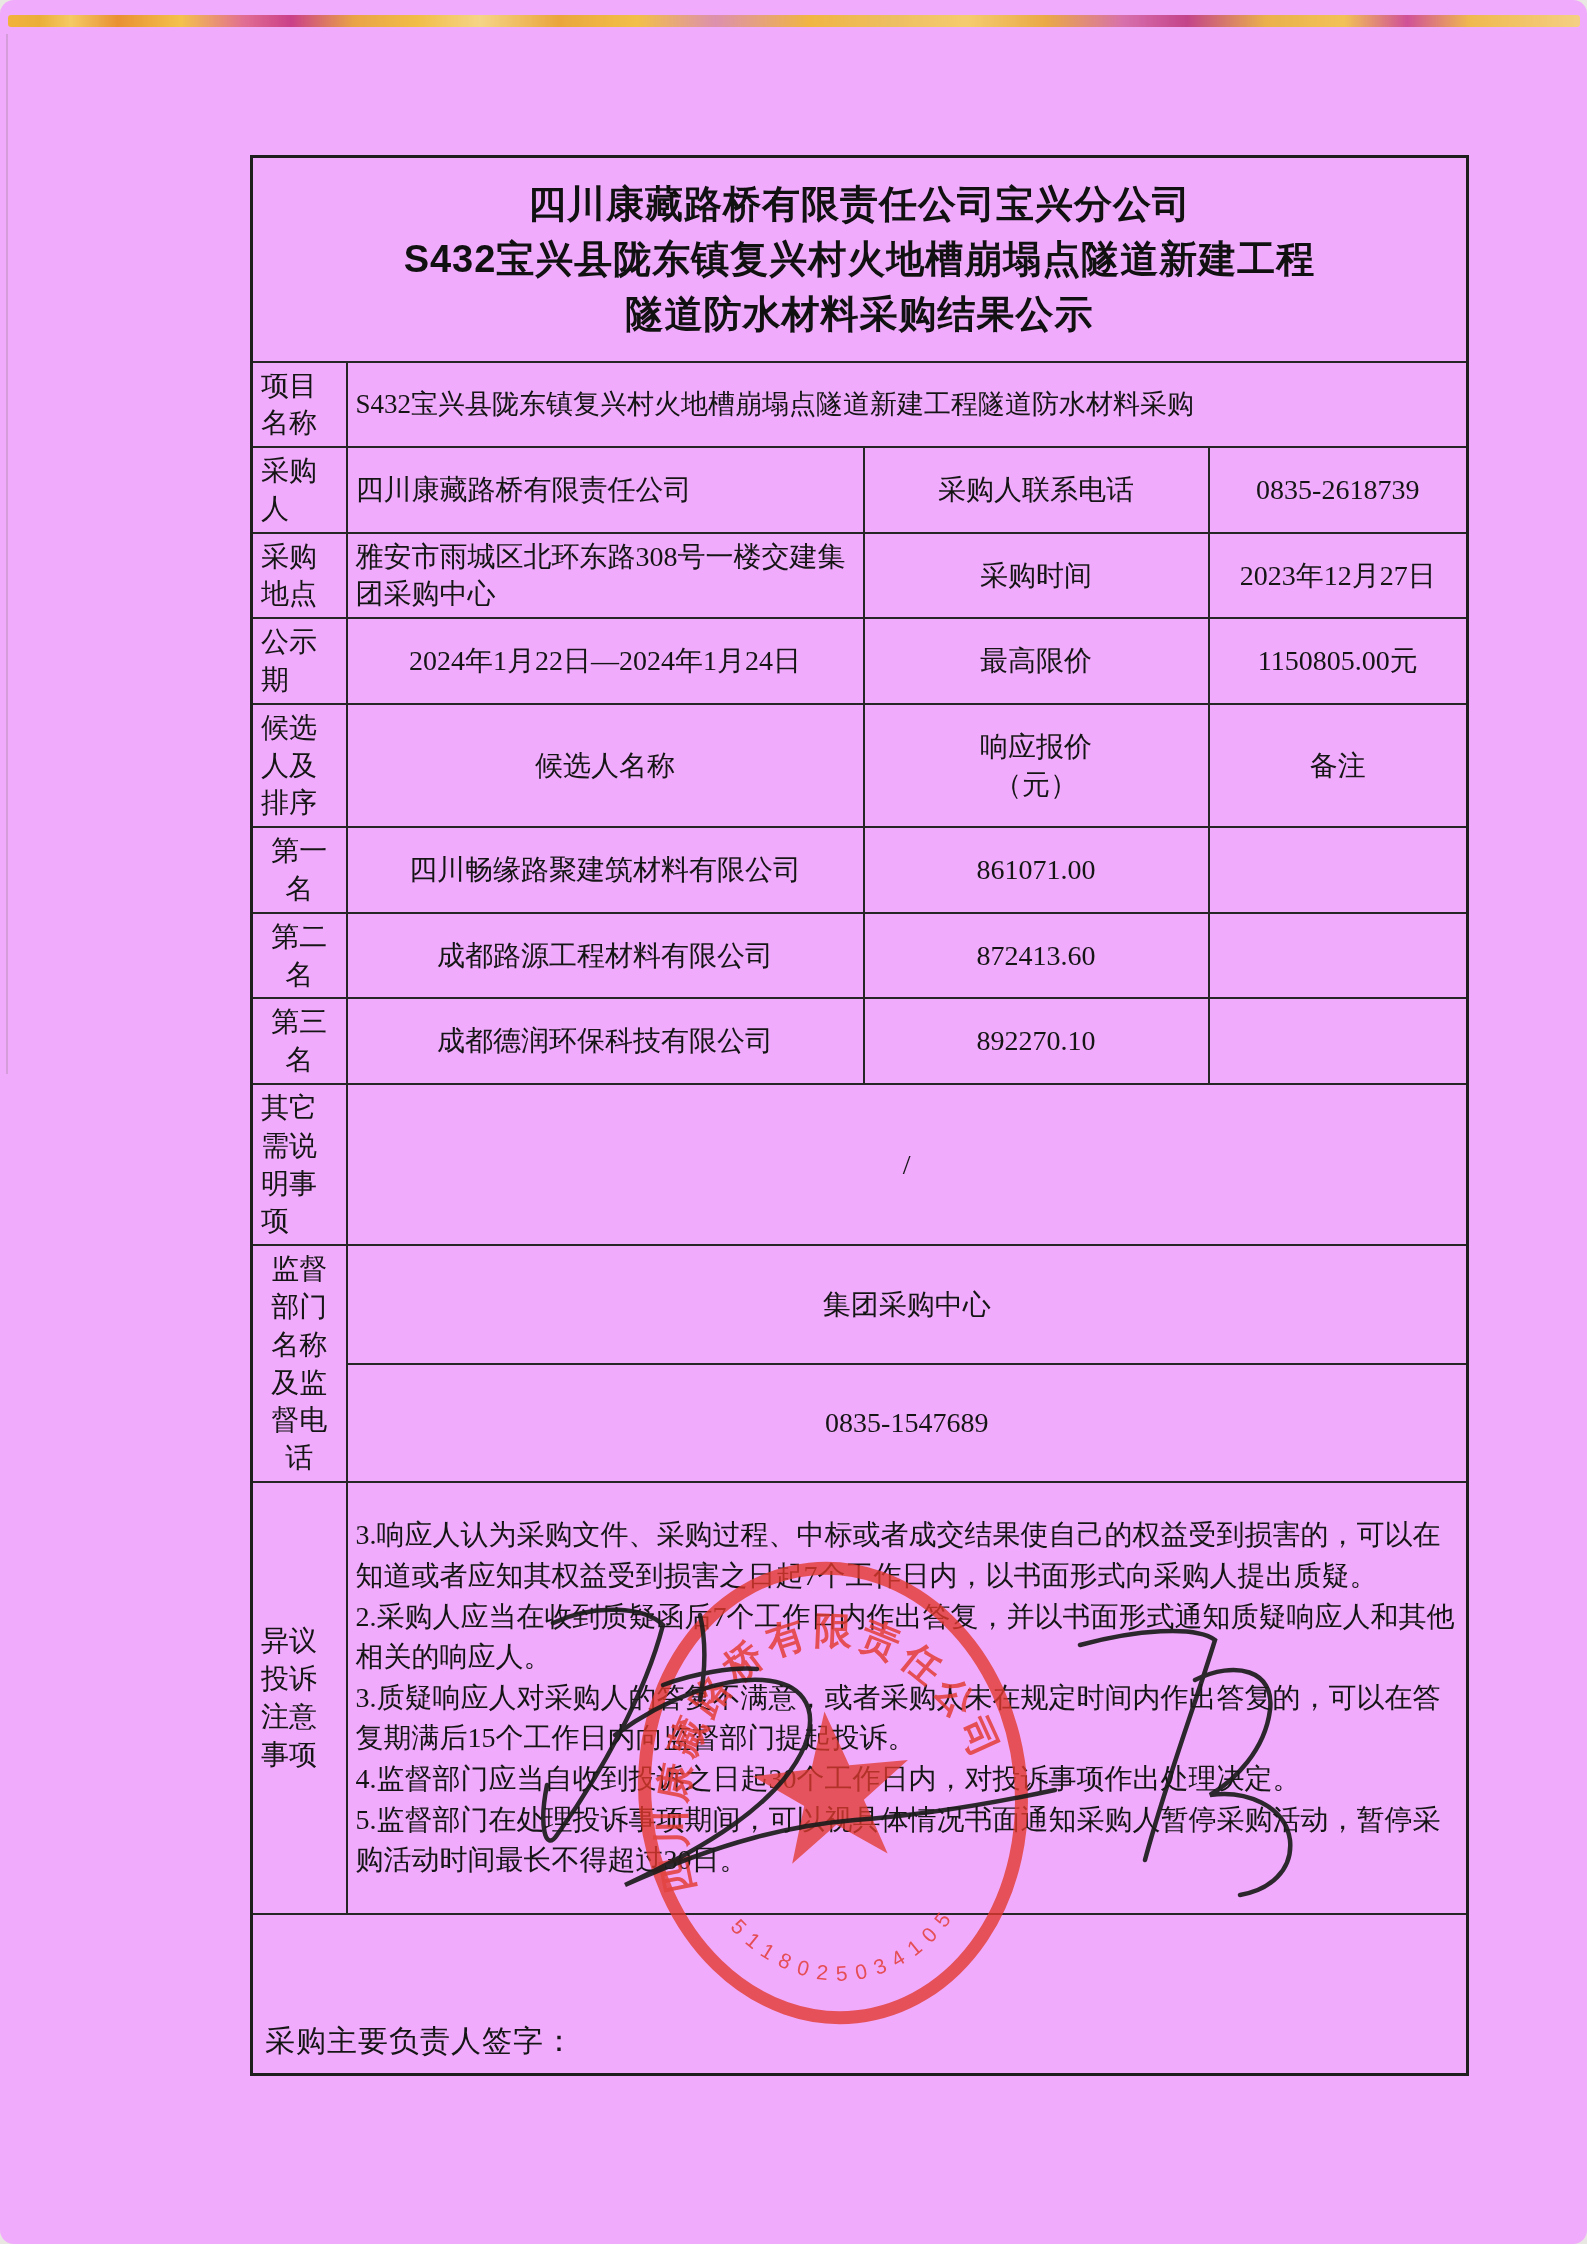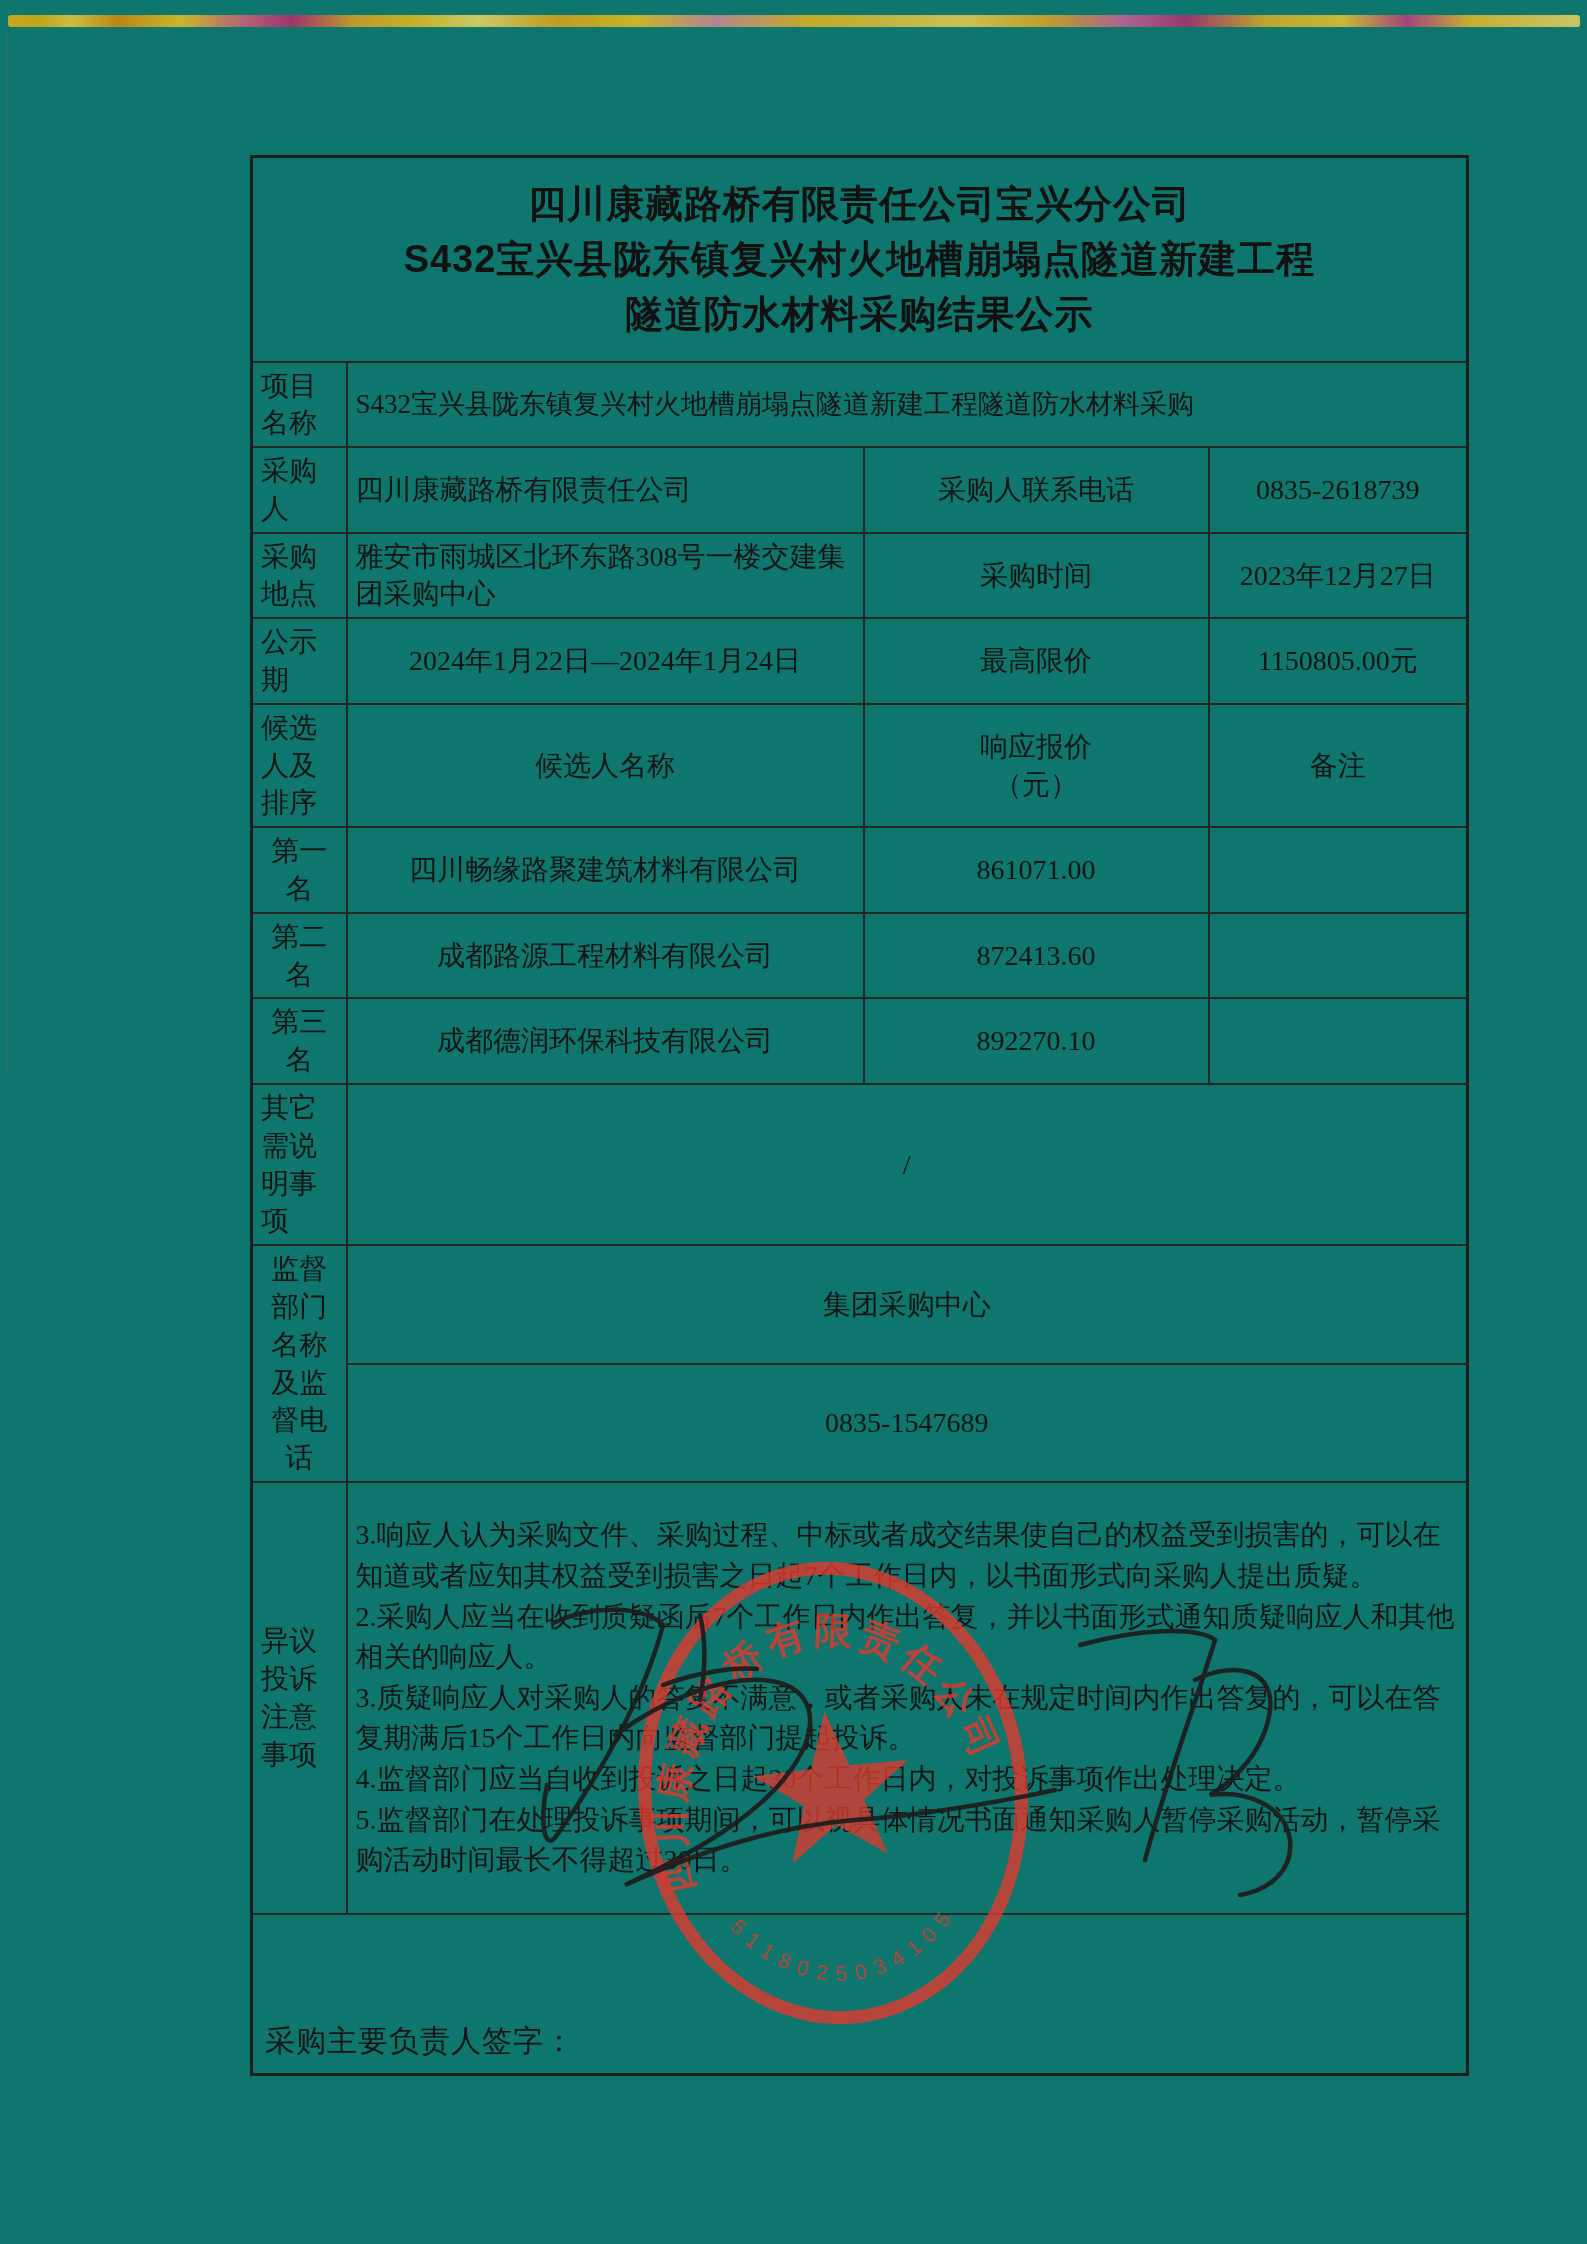--- a/index.html
+++ b/index.html
@@ -1,22 +1,23 @@
 <!DOCTYPE html>
 <html><head>
 <meta charset="utf-8">
 <style>
   html,body{margin:0;padding:0;background:#e9e7e2;}
   #page{
     position:relative;
     width:1587px;height:2244px;
-    background:#0f766e;
+    background:#f0abfc;
     overflow:hidden;
     font-family:"Liberation Serif","DejaVu Serif",serif;
     color:#151515;
+    border-radius:14px;
   }
   
   #scan-band{
     position:absolute;left:8px;top:15px;width:1572px;height:12px;
     border-radius:3px;
     background:linear-gradient(90deg,
       #f3b50c 0%,#e9b007 2%,#f7d23e 4%,#e78a00 7%,#f5c81f 11%,
       #de5f78 15%,#c2256e 18%,#e8a21a 22%,#f2c21a 26%,#f7df6a 30%,
       #e9a50e 35%,#f3c51c 40%,#d98a9a 45%,#f0b816 51%,#edc33a 56%,
       #f6d44c 61%,#e9a91a 66%,#d2619a 71%,#b92a6e 75%,#e9b221 80%,

